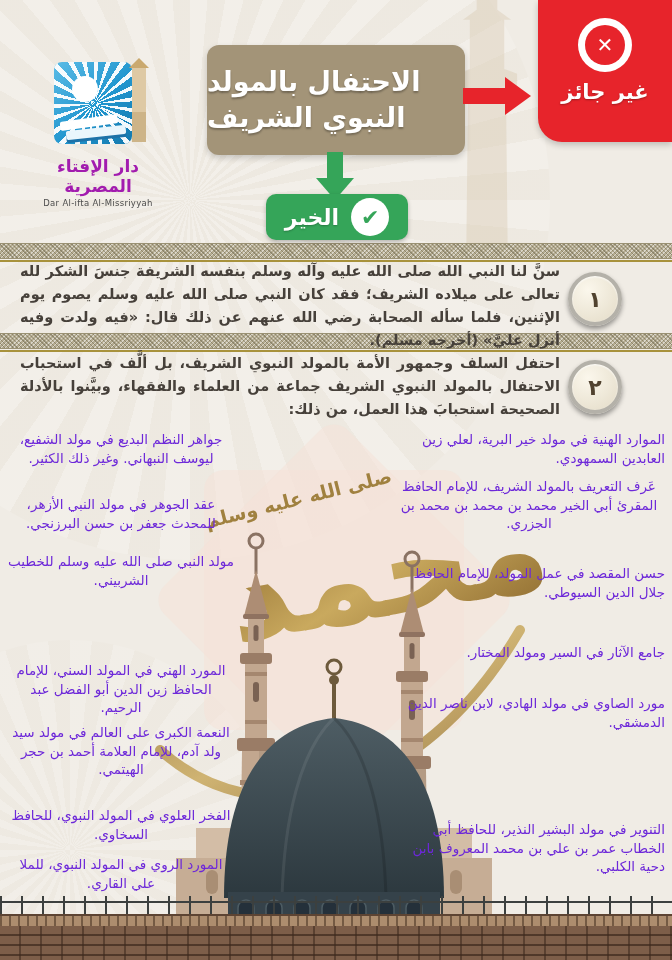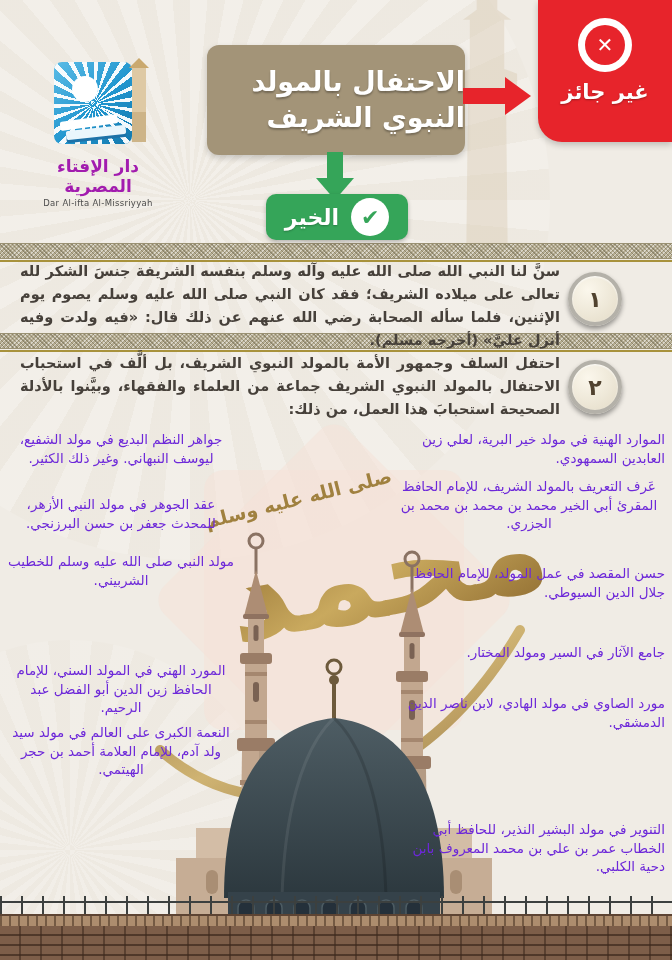--- a/index.html
+++ b/index.html
@@ -29,21 +29,21 @@
   .b2{left:12px;top:66px;width:60px;background:#eaf6fc;transform:rotate(-6deg);box-shadow:0 3px 0 #1d72a8;}
   .lm-minaret{position:absolute;right:0;top:6px;width:14px;height:76px;background:#dec9a4;
     box-shadow:inset 0 -30px 0 #cdb488;}
   .lm-minaret::before{content:"";position:absolute;left:-3px;top:-8px;border-left:10px solid transparent;
     border-right:10px solid transparent;border-bottom:10px solid #caa96f;}
   .logo-ar{margin-top:4px;font-size:17px;line-height:20px;font-weight:bold;color:#a21caf;direction:rtl;}
   .logo-en{margin-top:2px;font-size:8.5px;color:#4c4c4c;letter-spacing:.3px;}
   
   .title-box{position:absolute;left:207px;top:45px;width:258px;height:110px;border-radius:12px;
     background:#a39478;box-shadow:0 3px 6px rgba(0,0,0,.18);display:flex;flex-direction:column;
-    align-items:flex-end;justify-content:center;gap:6px;z-index:5;}
+    align-items:flex-start;justify-content:center;gap:6px;z-index:5;}
   .title-line{color:#fff;font-weight:bold;font-size:27px;line-height:30px;direction:rtl;
     text-shadow:0 2px 2px rgba(0,0,0,.28);}
   .arrow-right{position:absolute;left:463px;top:88px;width:42px;height:16px;background:#e7242b;z-index:5;}
   .arrow-right::after{content:"";position:absolute;left:42px;top:-11px;border-top:19px solid transparent;
     border-bottom:19px solid transparent;border-left:26px solid #e7242b;}
   .red-panel{position:absolute;left:538px;top:0;width:134px;height:142px;background:#e7242b;
     border-radius:0 0 0 24px;display:flex;flex-direction:column;align-items:center;z-index:5;
     box-shadow:0 3px 6px rgba(0,0,0,.2);}
   .x-circle-outer{margin-top:18px;width:54px;height:54px;border-radius:50%;background:#fff;
     display:flex;align-items:center;justify-content:center;}
@@ -231,20 +231,22 @@
       <rect x="422" y="518" width="8" height="18" rx="4" fill="#3f4e55"></rect>
       <rect x="442" y="518" width="8" height="18" rx="4" fill="#3f4e55"></rect>
     </g>
   </svg>
 
   <div class="book bl l0">جواهر النظم البديع في مولد الشفيع، ليوسف النبهاني. وغير ذلك الكثير.</div>
   <div class="book bl l1">عقد الجوهر في مولد النبي الأزهر، للمحدث جعفر بن حسن البرزنجي.</div>
   <div class="book bl l2">مولد النبي صلى الله عليه وسلم للخطيب الشربيني.</div>
   <div class="book bl l3">المورد الهني في المولد السني، للإمام الحافظ زين الدين أبو الفضل عبد الرحيم.</div>
   <div class="book bl l4">النعمة الكبرى على العالم في مولد سيد ولد آدم، للإمام العلامة أحمد بن حجر الهيتمي.</div>
+  <div class="book bl l5">الفخر العلوي في المولد النبوي، للحافظ السخاوي.</div>
+  <div class="book bl l6">المورد الروي في المولد النبوي، للملا علي القاري.</div>
 
   <div class="book br r0">الموارد الهنية في مولد خير البرية، لعلي زين العابدين السمهودي.</div>
   <div class="book br r1">عَرف التعريف بالمولد الشريف، للإمام الحافظ المقرئ أبي الخير محمد بن محمد بن محمد بن الجزري.</div>
   <div class="book br r2">حسن المقصد في عمل المولد، للإمام الحافظ جلال الدين السيوطي.</div>
   <div class="book br r3">جامع الآثار في السير ومولد المختار.</div>
   <div class="book br r4">مورد الصاوي في مولد الهادي، لابن ناصر الدين الدمشقي.</div>
   <div class="book br r6">التنوير في مولد البشير النذير، للحافظ أبي الخطاب عمر بن علي بن محمد المعروف بابن دحية الكلبي.</div>
 
   <div class="fence"></div>
   <div class="wall-top"></div>

